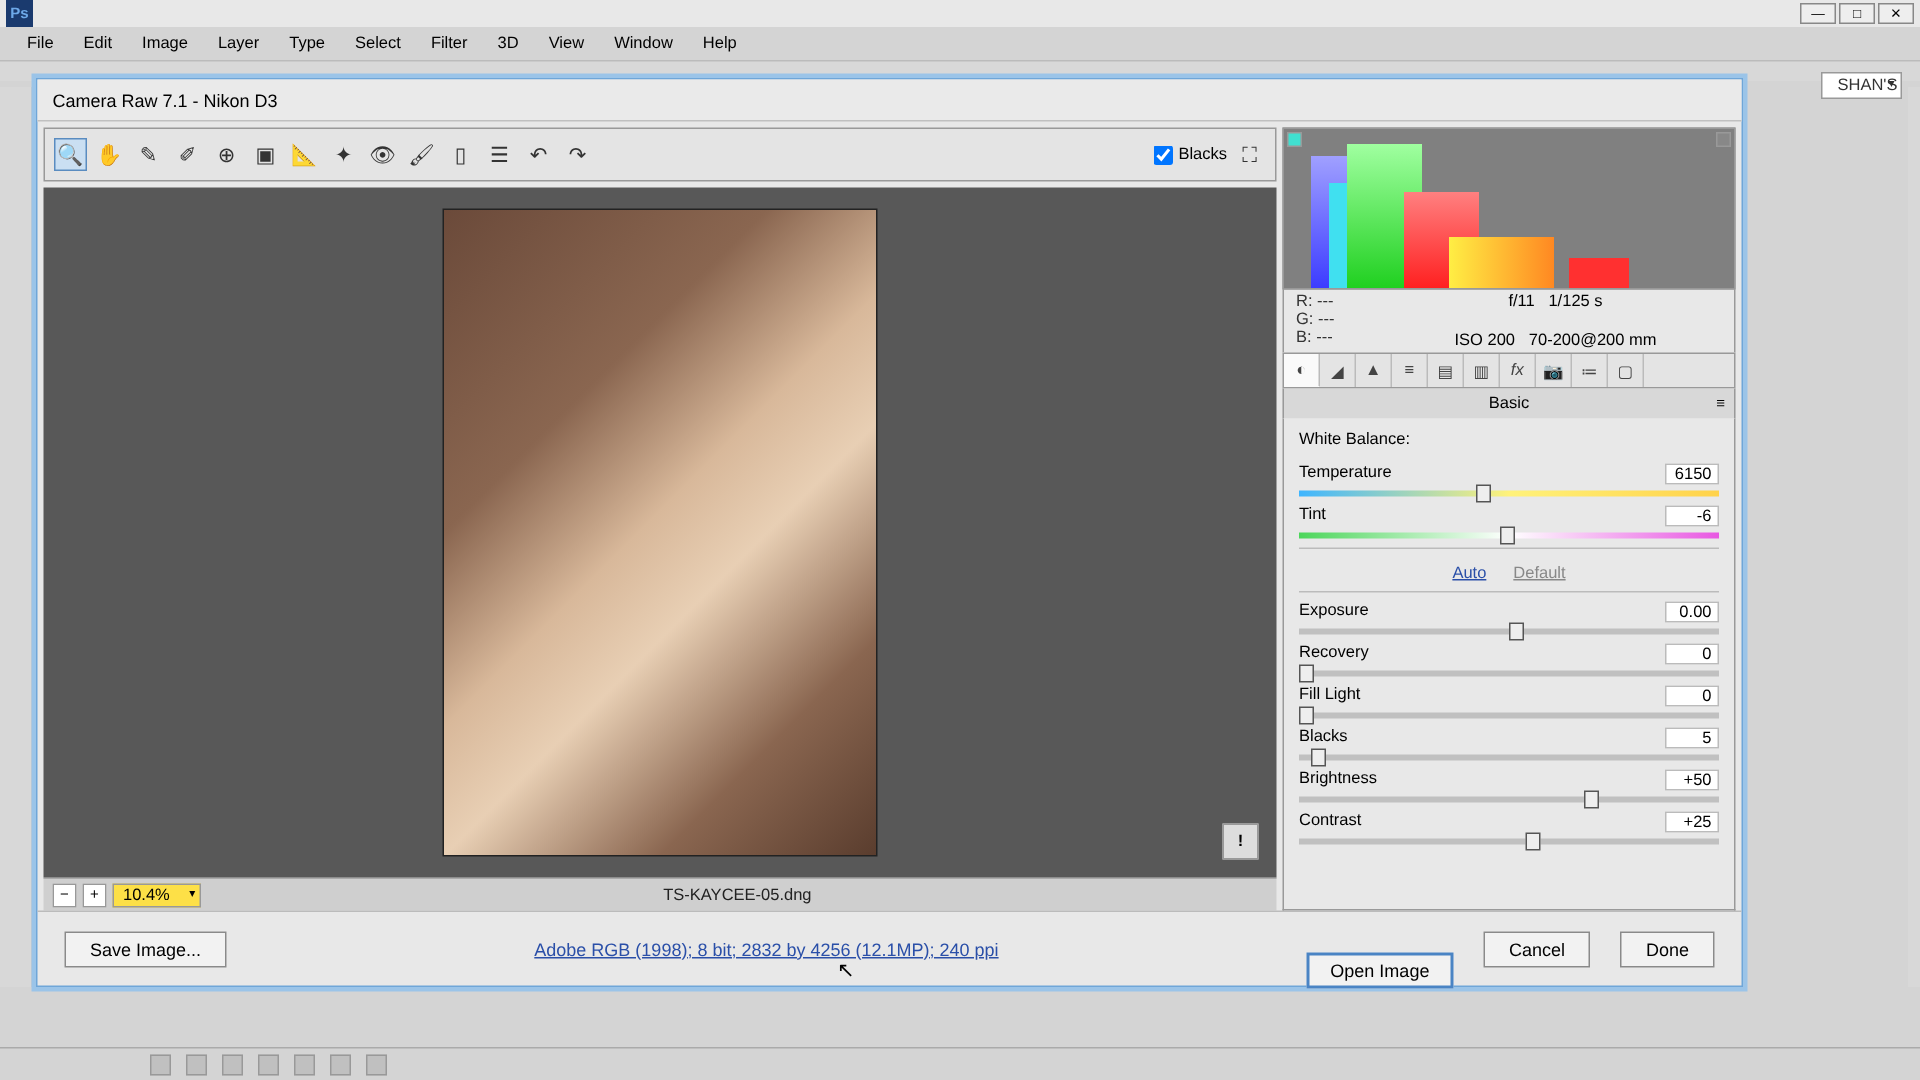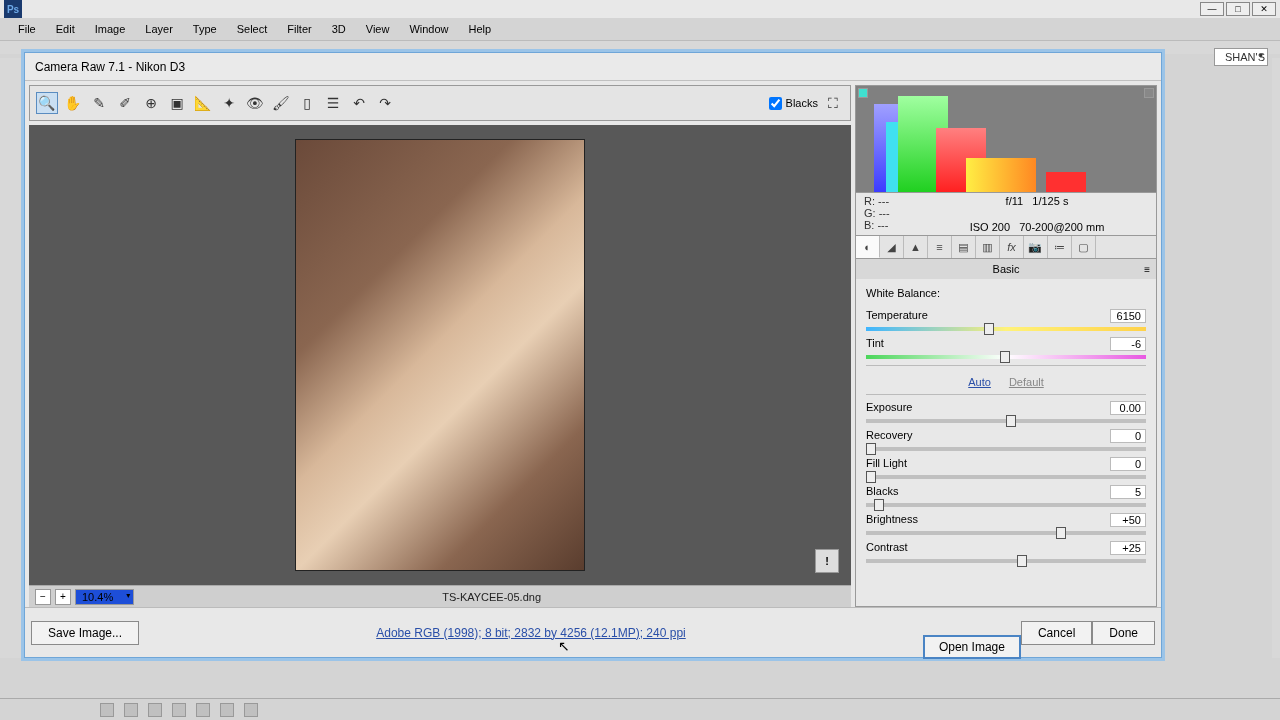--- a/index.html
+++ b/index.html
@@ -21,21 +21,21 @@
 .cr-left { width: 830px; display: flex; flex-direction: column; }
 .cr-toolbar { height: 36px; border: 1px solid #999; margin: 4px; background: #e4e4e4; display: flex; align-items: center; padding: 0 6px; gap: 4px; }
 .tb-btn { width: 22px; height: 22px; border: 1px solid transparent; display: flex; align-items: center; justify-content: center; cursor: pointer; font-size: 14px; color: #333;}
 .tb-btn.selected { border: 1px solid #5a8cc0; background: #cadff2;}
 .tb-right { margin-left: auto; display: flex; align-items: center; gap: 4px;}
 .preview-area { flex: 1; background: #585858; margin: 0 4px; display: flex; align-items: center; justify-content: center; position: relative; }
 .photo { width: 290px; height: 432px; background: linear-gradient(135deg, #6b4a3a 0%, #8a6650 30%, #d8b89a 48%, #e8cfb4 60%, #8a6650 80%, #5a3d2e 100%); border: 1px solid #222; position: relative;}
 .warn-badge { position: absolute; right: 12px; bottom: 12px; width: 24px; height: 24px; background: #ddd; border: 1px solid #999; display: flex; align-items: center; justify-content: center; font-weight: bold;}
 .zoom-bar { height: 22px; margin: 0 4px; background: #cfcfcf; border-top: 1px solid #aaa; display: flex; align-items: center; padding: 0 6px; gap: 4px;}
 .zoom-btn { width: 16px; height: 16px; background: #fff; border: 1px solid #999; cursor: pointer; font-size: 10px; display: flex; align-items: center; justify-content: center;}
-.zoom-pct { padding: 1px 20px 1px 6px; border: 1px solid #999; background: #1d4ed8; position: relative;}
+.zoom-pct { padding: 1px 20px 1px 6px; border: 1px solid #999; background: #fde047; position: relative;}
 .zoom-pct::after { content: '▾'; position: absolute; right: 3px; top: 1px; font-size: 8px;}
 .filename { margin: 0 auto; color: #222;}
 
 .cr-right { flex: 1; display: flex; flex-direction: column; padding: 4px 4px 0 0;}
 .histogram { height: 108px; border: 1px solid #999; background: #808080; position: relative; overflow: hidden;}
 .histo-shape { position: absolute; bottom: 0; }
 .clip-tri { position: absolute; width: 10px; height: 10px; top: 2px; border: 1px solid #999;}
 .info-bar { height: 42px; border-left: 1px solid #999; border-right: 1px solid #999; background: #e8e8e8; display: flex; padding: 2px 8px;}
 .rgb-readout { width: 62px; display: flex; flex-direction: column; font-size: 10px; color: #333; gap: 0;}
 .shoot-info { flex: 1; display: flex; flex-direction: column; align-items: center; justify-content: center; gap: 14px; font-size: 11px;}
@@ -55,21 +55,21 @@
 .slider-track { height: 4px; background: linear-gradient(to right,#c0c0c0,#c0c0c0); position: relative; margin-top: 4px; margin-bottom: 4px;}
 .slider-track.temp { background: linear-gradient(to right,#3eb5ff,#fff27a,#ffd24a);}
 .slider-track.tint { background: linear-gradient(to right,#4bd65a,#fff,#e858e2);}
 .thumb { position: absolute; top: -4px; width: 10px; height: 12px; background: #eee; border: 1px solid #555;}
 .links-row { display: flex; justify-content: center; gap: 18px; margin: 10px 0 6px 0;}
 .links-row a { text-decoration: underline; cursor: pointer;}
 .auto-link { color: #2a4fa8;}
 .default-link { color: #888;}
 .sep-line { border-top: 1px solid #bbb; margin: 6px 0;}
 
-.cr-footer { height: 50px; border-top: 1px solid #bbb; display: flex; align-items: center; padding: 0 6px; gap: 0;}
+.cr-footer { height: 50px; border-top: 1px solid #bbb; display: flex; align-items: center; padding: 0 18px; gap: 20px;}
 .footer-btn { padding: 4px 16px; border: 1px solid #8a8a8a; background: #f2f2f2; cursor: pointer; font-size: 12px;}
 .footer-btn.primary { border: 2px solid #4a84c4; padding: 3px 14px; margin-top: 29px;}
 .footer-link { color: #2a4fa8; text-decoration: underline; margin: 12px auto; font-size: 12px; cursor: pointer;}
 
 .cursor-arrow { position: absolute; left: 558px; top: 638px; font-size: 14px; color: #000; pointer-events: none;}
 
 
 .h-blue { left: 18px; width: 42px; height: 88px; background: linear-gradient(to top,#3c3cff,#a0a0ff);}
 .h-green { left: 42px; width: 50px; height: 96px; background: linear-gradient(to top,#20d020,#a0ffa0);}
 .h-cyan { left: 30px; width: 26px; height: 70px; background: #40e0f0;}

